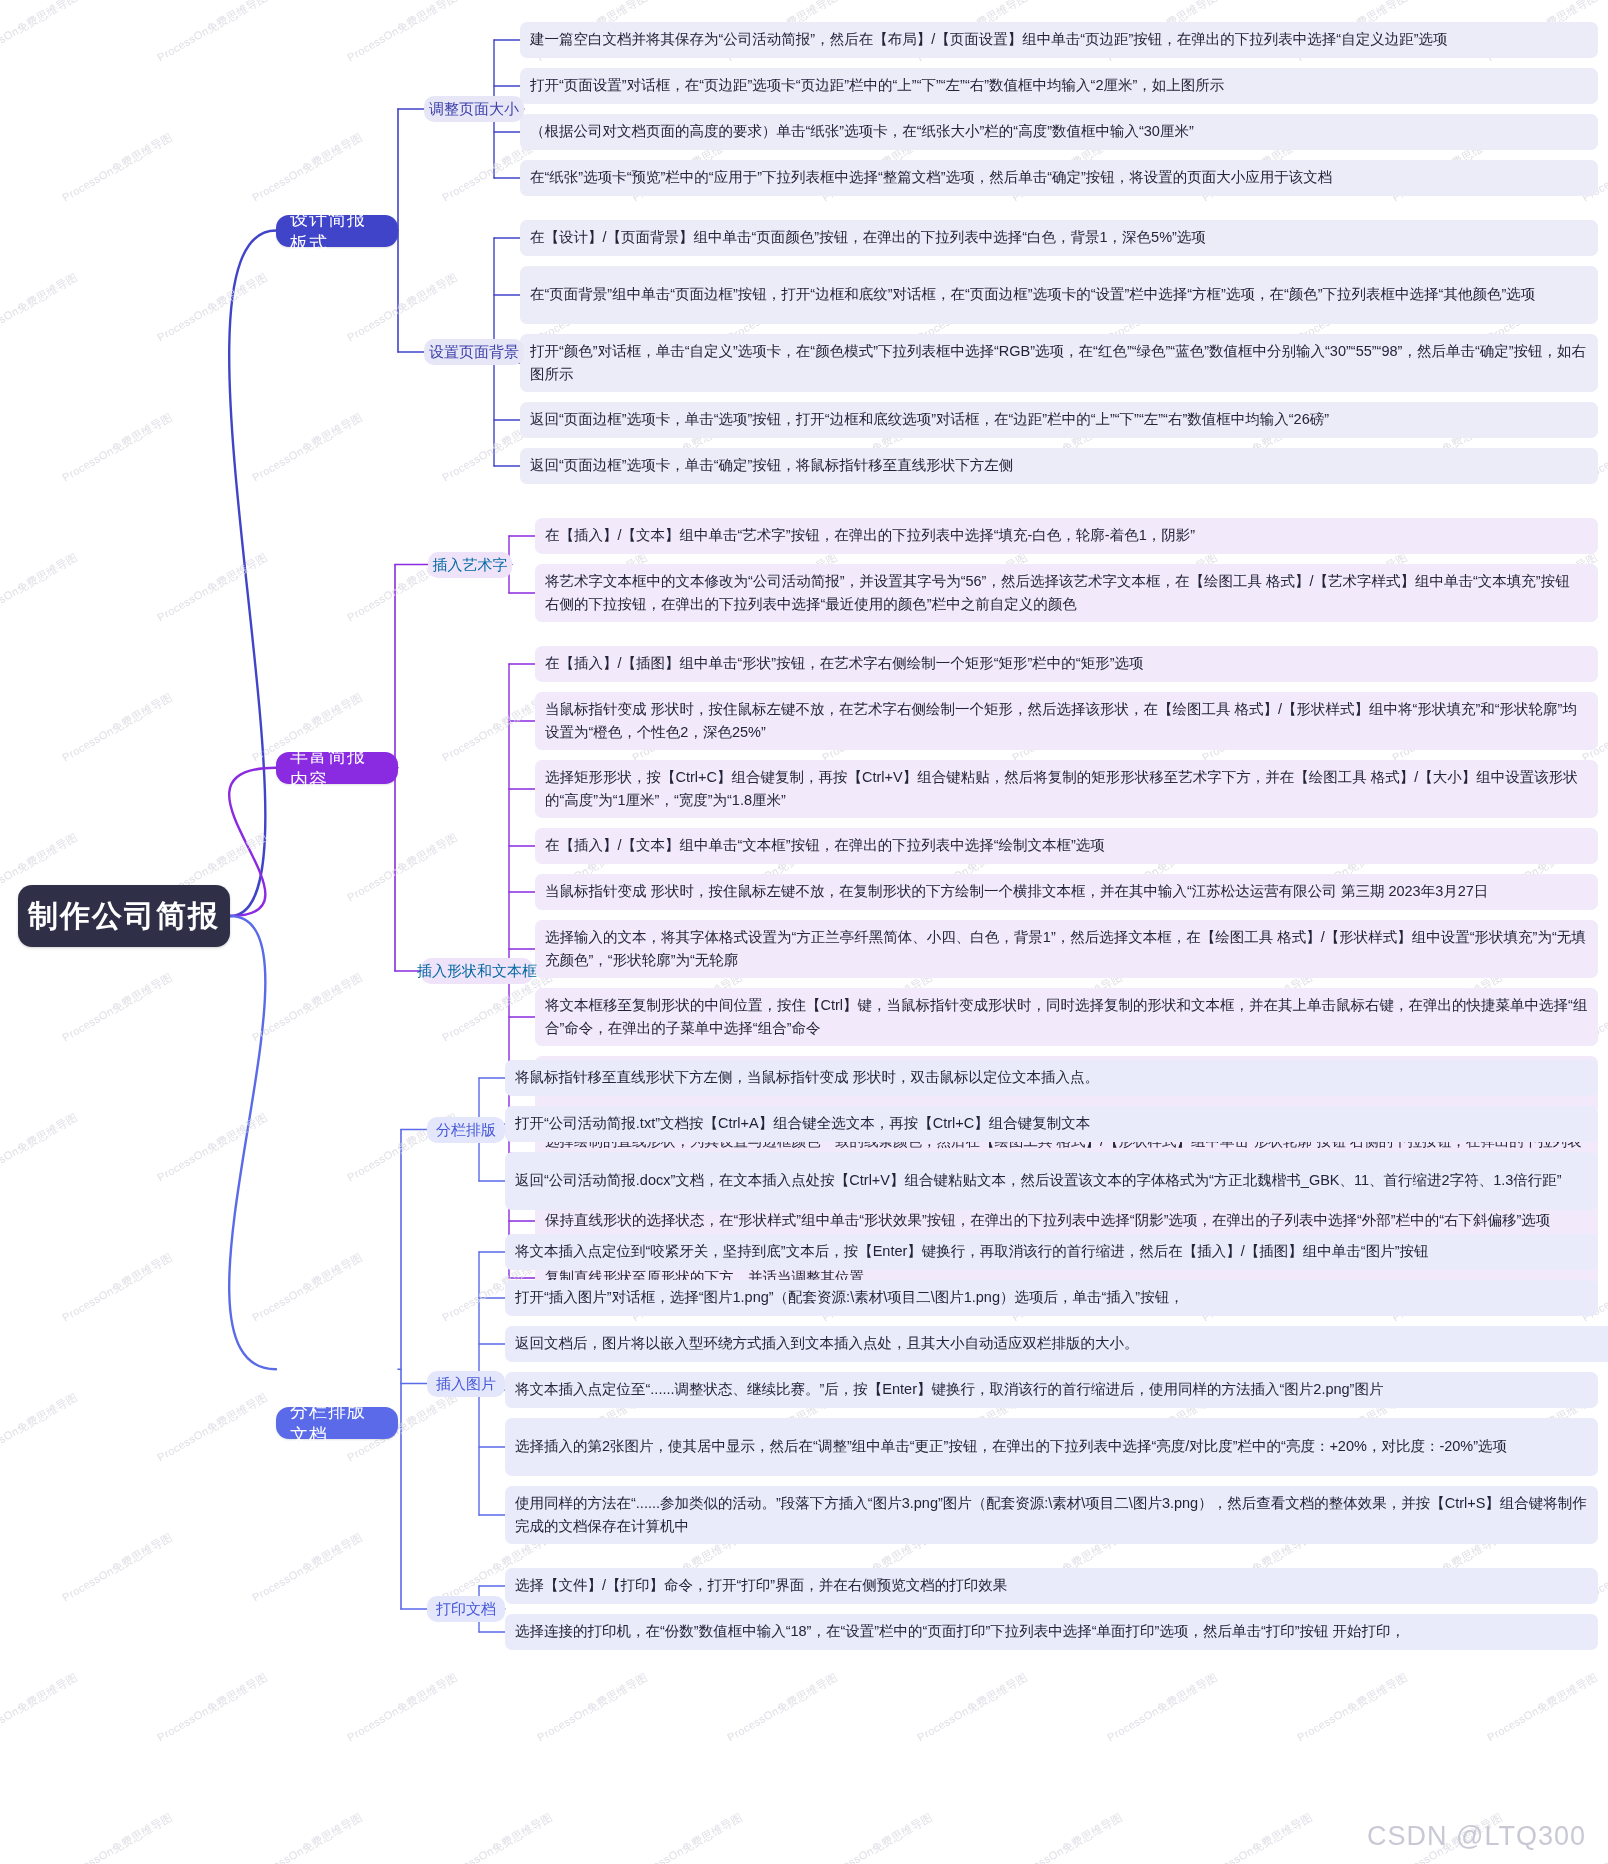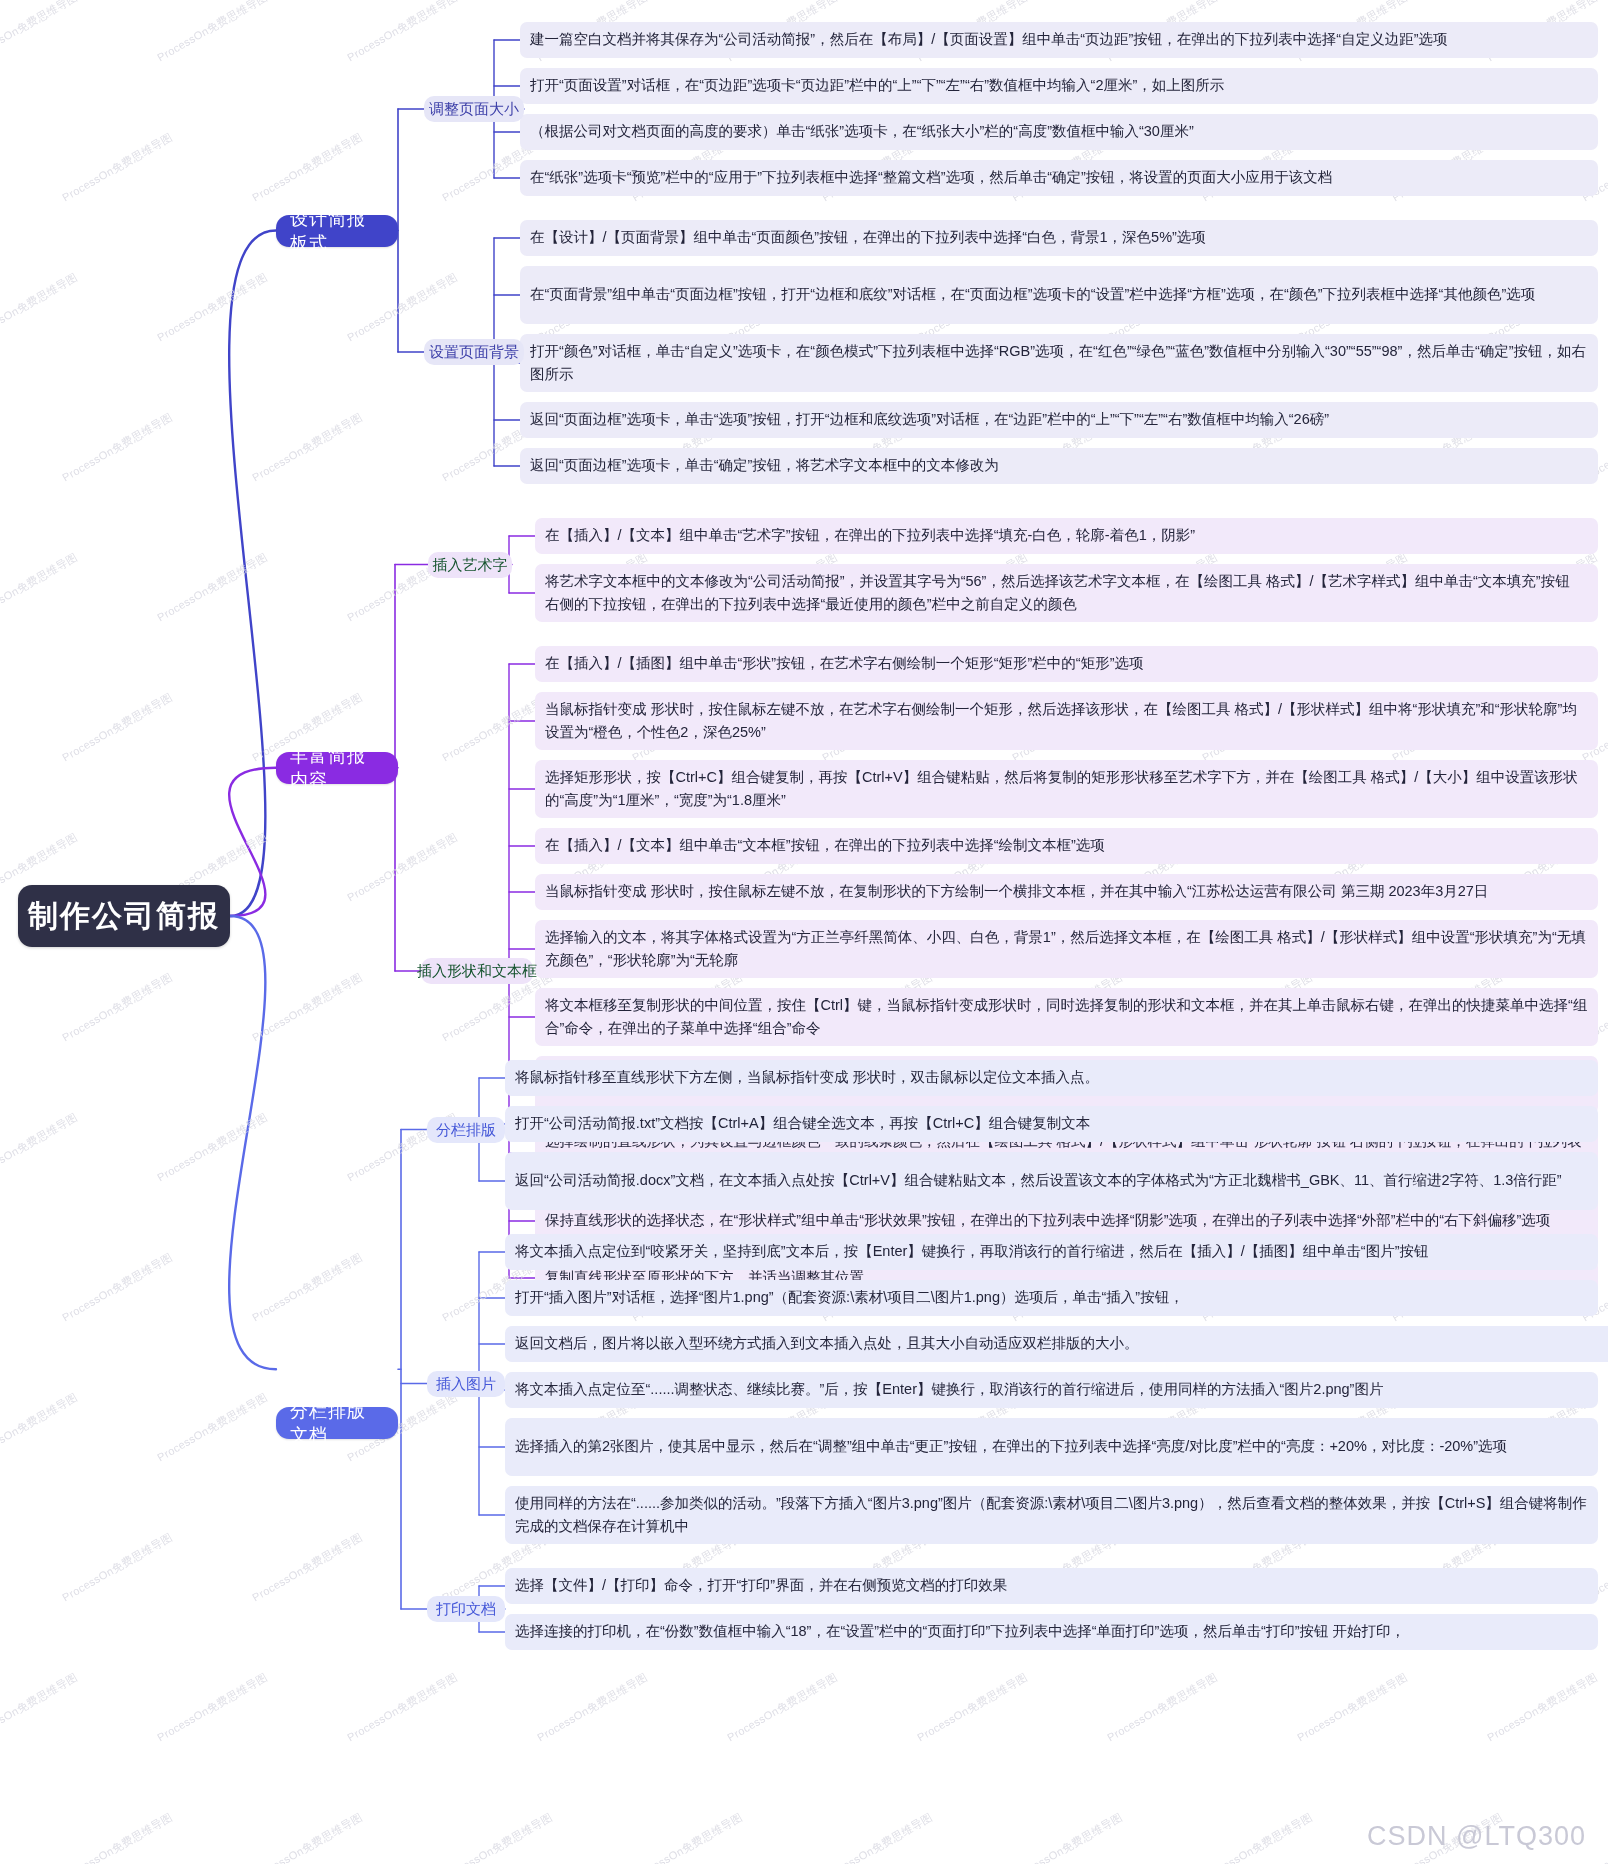--- a/index.html
+++ b/index.html
@@ -69,21 +69,21 @@
   .lvl1.b3 { background: #5a6ae8; }
   
   .lvl2 {
     border-radius: 10px;
     font-size: 15px;
     display: flex; align-items: center; justify-content: center;
     padding: 12px 10px;
     white-space: nowrap;
   }
   .lvl2.c1 { background: #e6e6f7; color: #3c3fa8; }
-  .lvl2.c2 { background: #eee3f9; color: #14532d; }
+  .lvl2.c2 { background: #eee3f9; color: #0369a1; }
   .lvl2.c3 { background: #e4e7fb; color: #4457d8; }
   
   .leaf {
     border-radius: 7px;
     font-size: 14.5px;
     line-height: 1.55;
     padding: 6px 10px 7px 10px;
     box-sizing: border-box;
     display: flex; align-items: center;
     text-align: left;
@@ -305,21 +305,21 @@
       <div class="node root" style="left: 18px; top: 885px; width: 212px; height: 62px;">制作公司简报</div>
       <div class="node leaf c1" style="left: 520px; top: 22px; width: 1078px; height: 36px;">建一篇空白文档并将其保存为“公司活动简报”，然后在【布局】/【页面设置】组中单击“页边距”按钮，在弹出的下拉列表中选择“自定义边距”选项</div>
       <div class="node leaf c1" style="left: 520px; top: 68px; width: 1078px; height: 36px;">打开“页面设置”对话框，在“页边距”选项卡“页边距”栏中的“上”“下”“左”“右”数值框中均输入“2厘米”，如上图所示</div>
       <div class="node leaf c1" style="left: 520px; top: 114px; width: 1078px; height: 36px;">（根据公司对文档页面的高度的要求）单击“纸张”选项卡，在“纸张大小”栏的“高度”数值框中输入“30厘米”</div>
       <div class="node leaf c1" style="left: 520px; top: 160px; width: 1078px; height: 36px;">在“纸张”选项卡“预览”栏中的“应用于”下拉列表框中选择“整篇文档”选项，然后单击“确定”按钮，将设置的页面大小应用于该文档</div>
       <div class="node lvl2 c1" style="left: 424px; top: 96px; width: 100px; height: 26px;">调整页面大小</div>
       <div class="node leaf c1" style="left: 520px; top: 220px; width: 1078px; height: 36px;">在【设计】/【页面背景】组中单击“页面颜色”按钮，在弹出的下拉列表中选择“白色，背景1，深色5%”选项</div>
       <div class="node leaf c1" style="left: 520px; top: 266px; width: 1078px; height: 58px;">在“页面背景”组中单击“页面边框”按钮，打开“边框和底纹”对话框，在“页面边框”选项卡的“设置”栏中选择“方框”选项，在“颜色”下拉列表框中选择“其他颜色”选项</div>
       <div class="node leaf c1" style="left: 520px; top: 334px; width: 1078px; height: 58px;">打开“颜色”对话框，单击“自定义”选项卡，在“颜色模式”下拉列表框中选择“RGB”选项，在“红色”“绿色”“蓝色”数值框中分别输入“30”“55”“98”，然后单击“确定”按钮，如右图所示</div>
       <div class="node leaf c1" style="left: 520px; top: 402px; width: 1078px; height: 36px;">返回“页面边框”选项卡，单击“选项”按钮，打开“边框和底纹选项”对话框，在“边距”栏中的“上”“下”“左”“右”数值框中均输入“26磅”</div>
-      <div class="node leaf c1" style="left: 520px; top: 448px; width: 1078px; height: 36px;">返回“页面边框”选项卡，单击“确定”按钮，将艺术字文本框中的文本修改为</div>
+      <div class="node leaf c1" style="left: 520px; top: 448px; width: 1078px; height: 36px;">返回“页面边框”选项卡，单击“确定”按钮，将鼠标指针移至直线形状下方左侧</div>
       <div class="node lvl2 c1" style="left: 424px; top: 339px; width: 100px; height: 26px;">设置页面背景</div>
       <div class="node lvl1 b1" style="left: 276px; top: 215px; width: 122px; height: 32px;">设计简报板式</div>
       <div class="node leaf c2" style="left: 535px; top: 518px; width: 1063px; height: 36px;">在【插入】/【文本】组中单击“艺术字”按钮，在弹出的下拉列表中选择“填充-白色，轮廓-着色1，阴影”</div>
       <div class="node leaf c2" style="left: 535px; top: 564px; width: 1063px; height: 58px;">将艺术字文本框中的文本修改为“公司活动简报”，并设置其字号为“56”，然后选择该艺术字文本框，在【绘图工具 格式】/【艺术字样式】组中单击“文本填充”按钮 右侧的下拉按钮，在弹出的下拉列表中选择“最近使用的颜色”栏中之前自定义的颜色</div>
       <div class="node lvl2 c2" style="left: 428px; top: 552px; width: 84px; height: 26px;">插入艺术字</div>
       <div class="node leaf c2" style="left: 535px; top: 646px; width: 1063px; height: 36px;">在【插入】/【插图】组中单击“形状”按钮，在艺术字右侧绘制一个矩形“矩形”栏中的“矩形”选项</div>
       <div class="node leaf c2" style="left: 535px; top: 692px; width: 1063px; height: 58px;">当鼠标指针变成 形状时，按住鼠标左键不放，在艺术字右侧绘制一个矩形，然后选择该形状，在【绘图工具 格式】/【形状样式】组中将“形状填充”和“形状轮廓”均设置为“橙色，个性色2，深色25%”</div>
       <div class="node leaf c2" style="left: 535px; top: 760px; width: 1063px; height: 58px;">选择矩形形状，按【Ctrl+C】组合键复制，再按【Ctrl+V】组合键粘贴，然后将复制的矩形形状移至艺术字下方，并在【绘图工具 格式】/【大小】组中设置该形状的“高度”为“1厘米”，“宽度”为“1.8厘米”</div>
       <div class="node leaf c2" style="left: 535px; top: 828px; width: 1063px; height: 36px;">在【插入】/【文本】组中单击“文本框”按钮，在弹出的下拉列表中选择“绘制文本框”选项</div>
       <div class="node leaf c2" style="left: 535px; top: 874px; width: 1063px; height: 36px;">当鼠标指针变成 形状时，按住鼠标左键不放，在复制形状的下方绘制一个横排文本框，并在其中输入“江苏松达运营有限公司 第三期 2023年3月27日</div>

